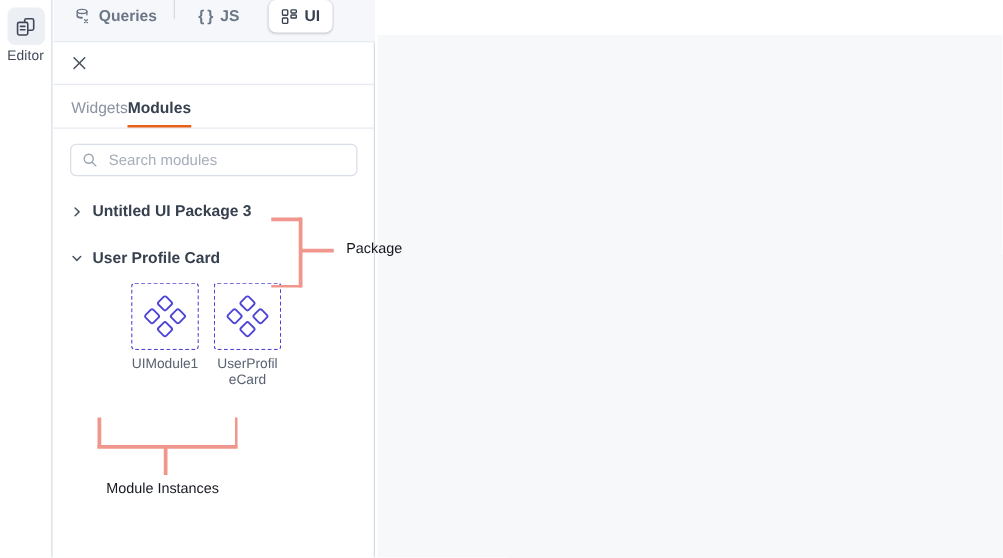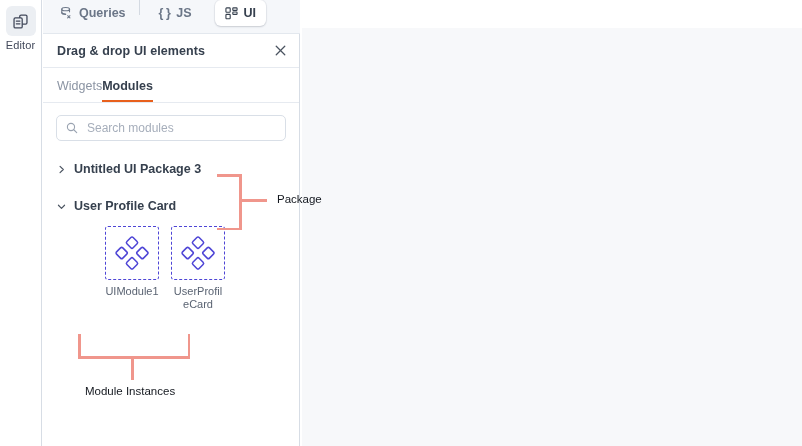--- a/index.html
+++ b/index.html
@@ -187,21 +187,20 @@
           <rect x="1" y="8" width="4.6" height="4.6" rx="0.8"></rect>
         </svg>
       </span>
       <span>UI</span>
     </div>
   </div>
 
   <div id="panel">
 
     <div id="panel-header">
-      <div id="panel-title">Drag &amp; drop UI elements</div>
       <div id="panel-close">
         <svg width="13" height="13" viewBox="0 0 14 14" stroke="#4a5360" stroke-width="1.35" stroke-linecap="round">
           <line x1="2.4" y1="2.4" x2="11.6" y2="11.6"></line>
           <line x1="11.6" y1="2.4" x2="2.4" y2="11.6"></line>
         </svg>
       </div>
     </div>
 
     <div id="panel-tabs">
       <div class="ptab">Widgets</div>

